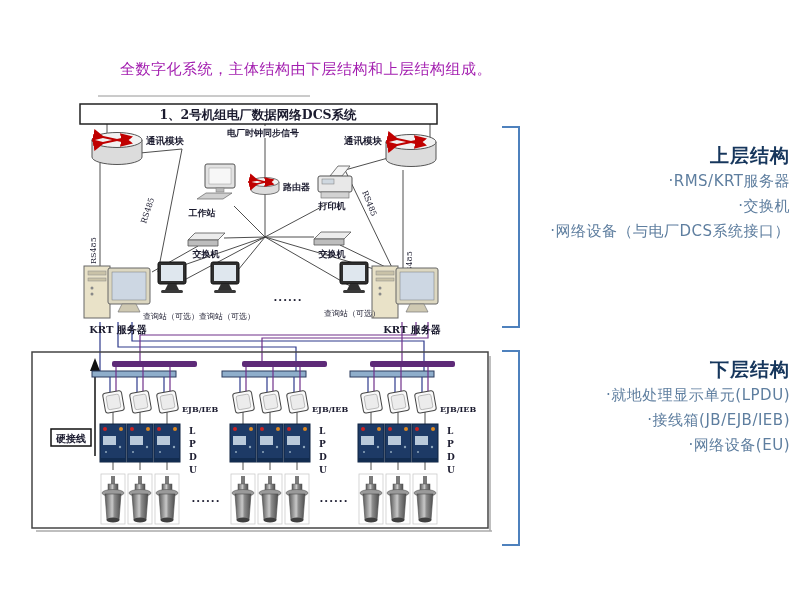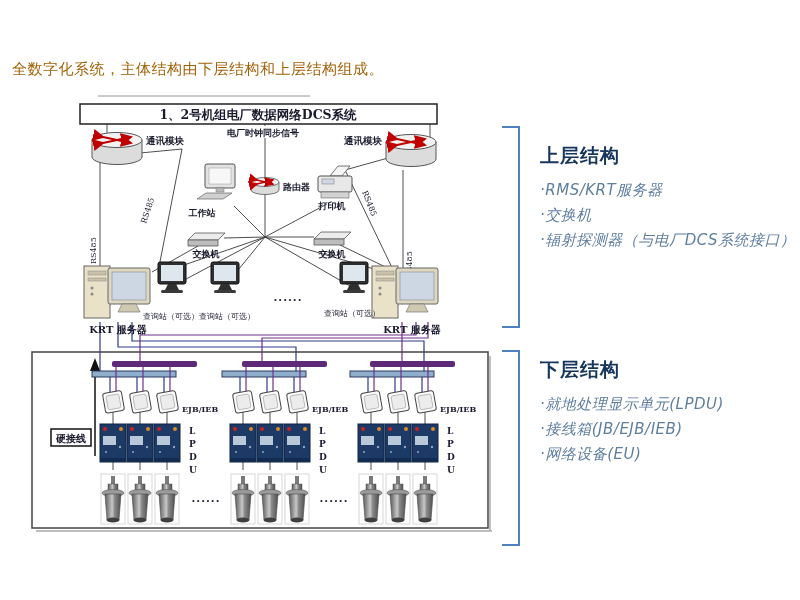--- a/index.html
+++ b/index.html
@@ -1,29 +1,29 @@
 <!DOCTYPE html>
 <html><head>
 <meta charset="utf-8">
 <style>
   html,body{margin:0;padding:0;}
   body{width:800px;height:600px;background:#ffffff;position:relative;overflow:hidden;
        font-family:"DejaVu Sans",sans-serif;}
-  #intro{position:absolute;left:12px;top:60px;width:480px;font-size:15px;color:#a16207;
-         letter-spacing:0.5px;}
+  #intro{position:absolute;left:12px;top:60px;width:480px;font-size:15px;color:#a21caf;
+         letter-spacing:0.5px;text-align:right;}
   #diagram-svg{position:absolute;left:0;top:0;}
   .bracket{position:absolute;width:16px;border:2px solid #4E81BD;border-left:none;}
   #bracket-upper{left:502px;top:126px;height:198px;}
   #bracket-lower{left:502px;top:350px;height:192px;}
-  .panel{position:absolute;left:540px;width:250px;}
+  .panel{position:absolute;left:540px;width:250px;text-align:right;}
   .panel-title{font-size:19px;font-weight:bold;color:#16365C;letter-spacing:1px;}
   .pitem{font-size:15px;color:#5E7E9F;line-height:25px;letter-spacing:0.5px;white-space:nowrap;}
   #panel-upper{top:143px;}
   #panel-lower{top:357px;}
-  .panel .items{margin-top:9px;font-style:italic;}
+  .panel .items{}
   text{font-family:"DejaVu Serif",serif;fill:#1a1a2e;}
   .navy{stroke:#2e3a8c;stroke-width:1.2;fill:none;}
   .purp{stroke:#70308a;stroke-width:1.2;fill:none;}
   .net{stroke:#3a3a3a;stroke-width:0.9;fill:none;}
 </style>
 </head>
 <body>
 
 <div id="intro">全数字化系统，主体结构由下层结构和上层结构组成。</div>
 
@@ -316,21 +316,21 @@
 </svg>
 
 <div class="bracket" id="bracket-upper"></div>
 <div class="bracket" id="bracket-lower"></div>
 
 <div class="panel" id="panel-upper">
   <div class="panel-title">上层结构</div>
   <div class="items">
     <div class="pitem">·RMS/KRT服务器</div>
     <div class="pitem">·交换机</div>
-    <div class="pitem">·辐射探测器（与电厂DCS系统接口）</div>
+    <div class="pitem">·网络设备（与电厂DCS系统接口）</div>
   </div>
 </div>
 
 <div class="panel" id="panel-lower">
   <div class="panel-title">下层结构</div>
   <div class="items">
     <div class="pitem">·就地处理显示单元(LPDU)</div>
     <div class="pitem">·接线箱(JB/EJB/IEB)</div>
     <div class="pitem">·网络设备(EU)</div>
   </div>

